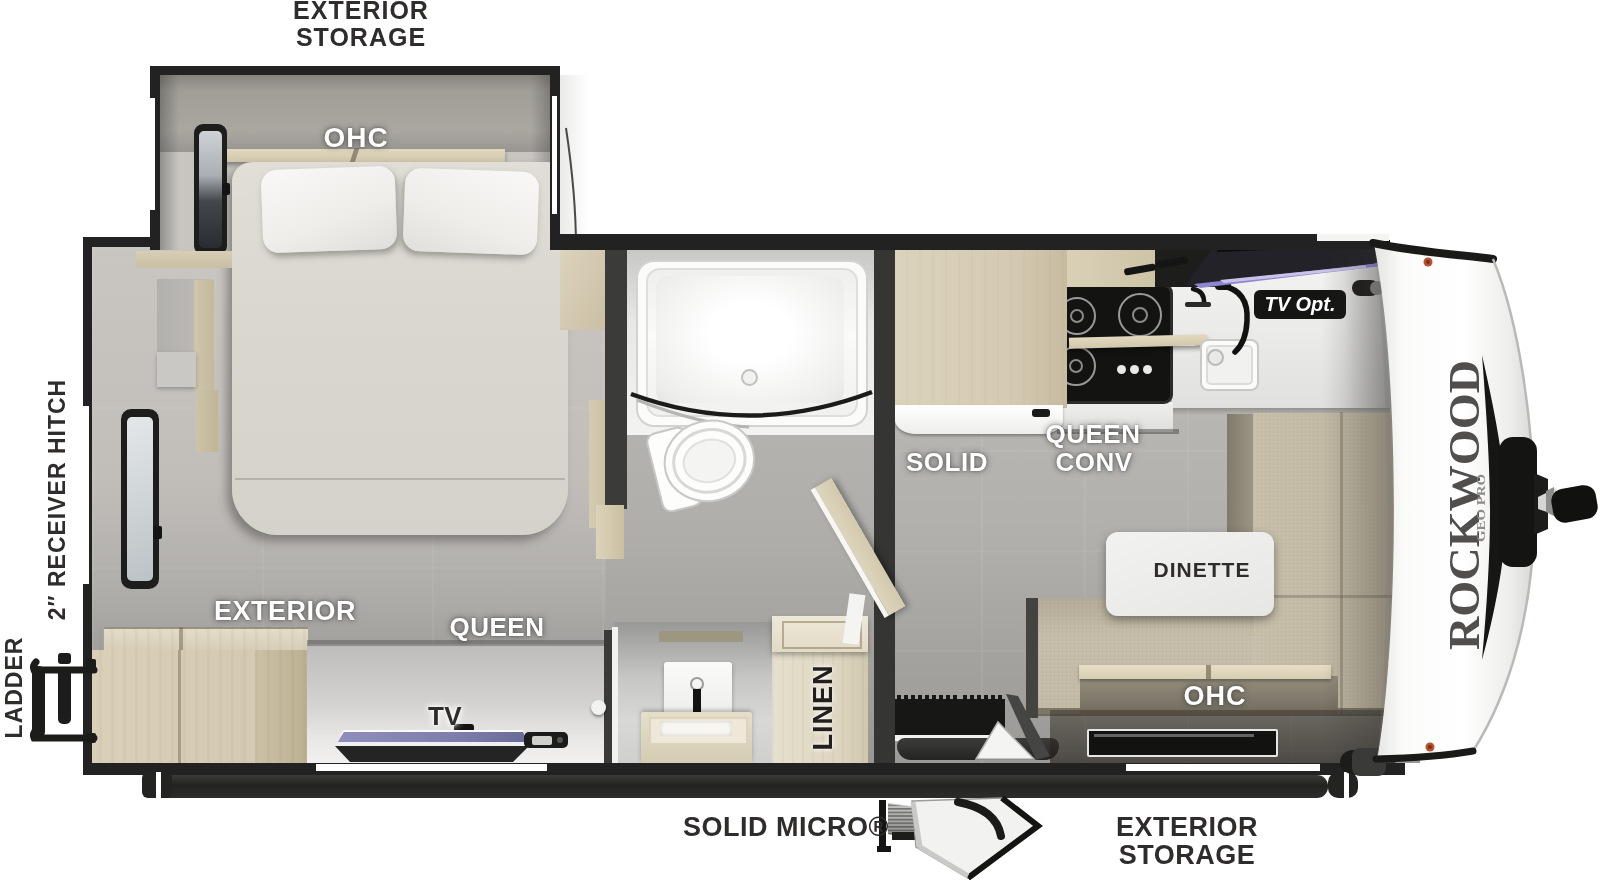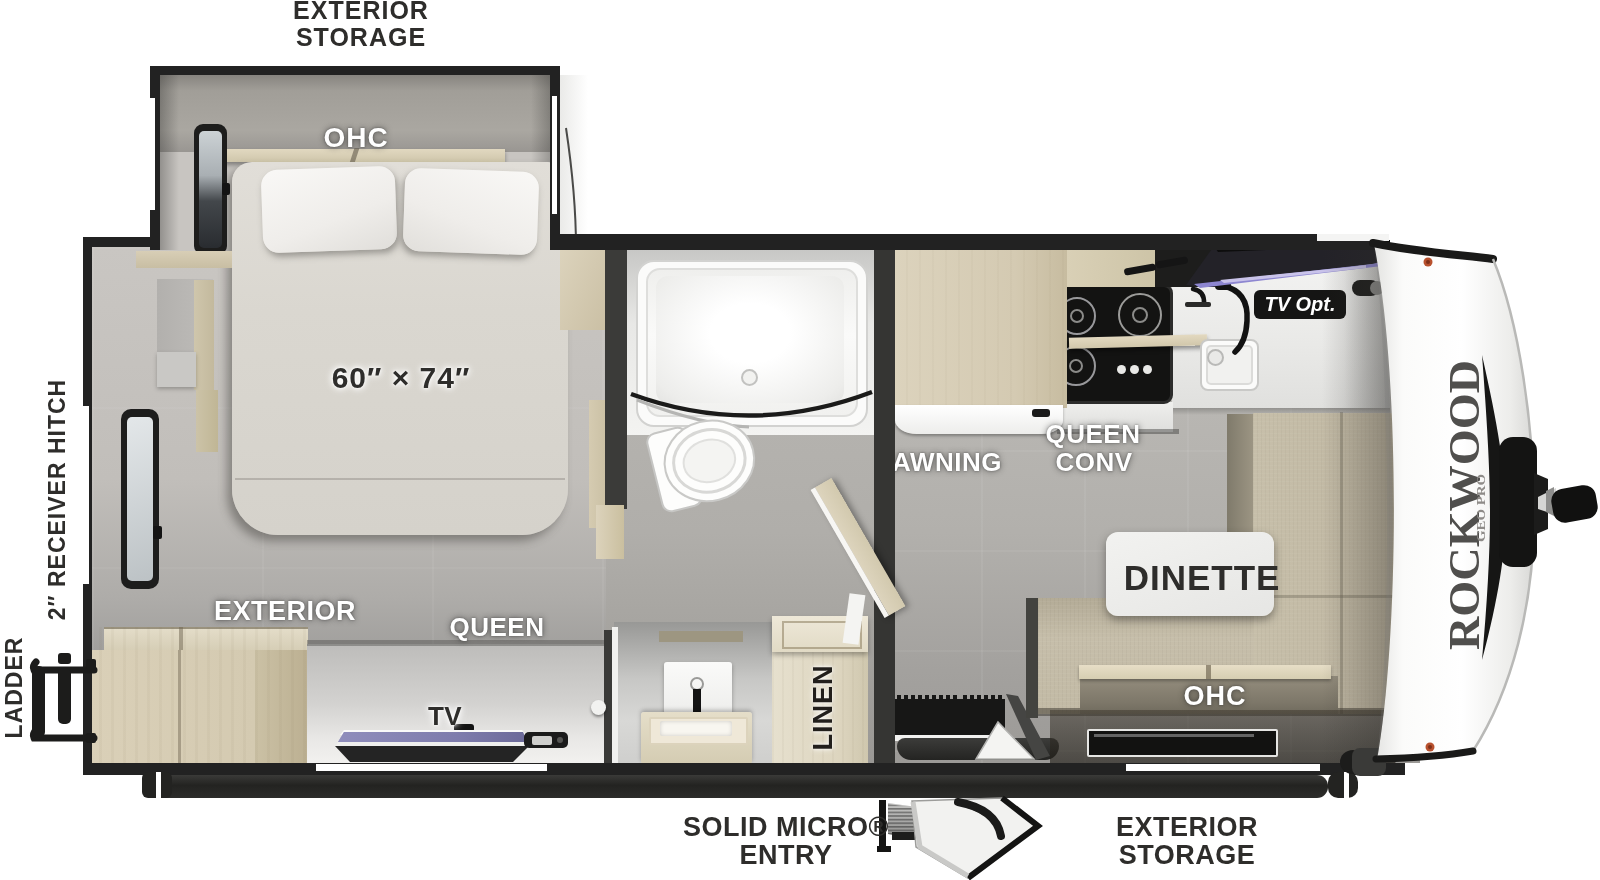--- a/index.html
+++ b/index.html
@@ -102,21 +102,20 @@
     <polygon points="15,24 209,24 193,40 30,40" fill="#242424"></polygon>
     <rect x="204" y="10" width="44" height="16" rx="5" fill="#1b1b1b"></rect>
     <rect x="212" y="14" width="20" height="9" rx="2" fill="#cfcfcd"></rect>
     <circle cx="240" cy="18" r="3" fill="#555553"></circle>
   </svg>
 
   <div class="abs" style="left:604px;top:630px;width:14px;height:133px;background:#3a3a38;"></div>
 
   <div class="abs" style="left:591px;top:700px;width:15px;height:15px;background:#f2f2f0;border-radius:50%;box-shadow:0 2px 3px rgba(0,0,0,.4);"></div>
 
-  <div class="lbl glow" style="left:260px;top:361px;width:282px;font-size:30px;letter-spacing:1px;">60″ × 74″</div>
 
 
   <div class="wlbl" style="left:300px;top:122px;width:112px;font-size:28px;letter-spacing:1px;">OHC</div>
 
   <div class="wlbl" style="left:195px;top:596px;width:180px;font-size:27px;letter-spacing:.5px;">EXTERIOR</div>
 
   <div class="wlbl" style="left:427px;top:612px;width:140px;font-size:26px;letter-spacing:.5px;">QUEEN</div>
 
   <div class="lbl glow" style="left:395px;top:701px;width:100px;font-size:26px;letter-spacing:.5px;">TV</div>
 
@@ -252,21 +251,21 @@
 
   <div class="abs" style="left:1124px;top:266px;width:32px;height:7px;background:#151515;border-radius:3px;transform:rotate(-10deg);"></div>
   <div class="abs" style="left:1156px;top:259px;width:32px;height:7px;background:#151515;border-radius:3px;transform:rotate(-10deg);"></div>
 
   <div class="abs" style="left:1352px;top:280px;width:27px;height:16px;background:#1e1e1d;border-radius:8px;"></div>
   <div class="abs" style="left:1370px;top:281px;width:14px;height:14px;background:#8a8a88;border-radius:50%;"></div>
 
   <div class="abs" style="left:1254px;top:290px;width:92px;height:29px;background:#151514;border-radius:6px;"></div>
   <div class="abs lbl" style="left:1254px;top:293px;width:92px;font-size:20px;color:#fff;font-style:italic;">TV Opt.</div>
 
-  <div class="wlbl" style="left:877px;top:447px;width:140px;font-size:26px;letter-spacing:.5px;">AWNING</div>
+  <div class="wlbl" style="left:877px;top:447px;width:140px;font-size:26px;letter-spacing:.5px;">SOLID</div>
 
   <div class="wlbl" style="left:1023px;top:419px;width:140px;font-size:26px;letter-spacing:.5px;">QUEEN</div>
   <div class="wlbl" style="left:1023px;top:447px;width:142px;font-size:26px;letter-spacing:.5px;">CONV</div>
 
   <div class="abs" style="left:1253px;top:413px;width:150px;height:301px;background:linear-gradient(90deg,#c7bfaa,#beb5a0);"></div>
 
   <div class="abs" style="left:1253px;top:413px;width:150px;height:301px;background:repeating-linear-gradient(0deg,rgba(255,255,255,.04) 0 1px,transparent 1px 4px),repeating-linear-gradient(90deg,rgba(90,85,70,.05) 0 1px,transparent 1px 4px);"></div>
 
   <div class="abs" style="left:1340px;top:412px;width:3px;height:302px;background:rgba(100,95,80,.35);"></div>
   <div class="abs" style="left:1254px;top:595px;width:140px;height:3px;background:rgba(100,95,80,.35);"></div>
@@ -282,21 +281,21 @@
   <div class="abs" style="left:1038px;top:708px;width:356px;height:8px;background:rgba(55,51,44,.5);"></div>
 
   <div class="abs" style="left:1080px;top:676px;width:258px;height:38px;background:linear-gradient(180deg,#958e7e,#7d7769 70%,#6f6a5d);"></div>
 
   <div class="abs" style="left:1079px;top:665px;width:252px;height:14px;background:linear-gradient(180deg,#e7dec7,#d6ceb2);box-shadow:0 2px 3px rgba(0,0,0,.3);"></div>
 
   <div class="abs" style="left:1206px;top:665px;width:5px;height:14px;background:rgba(100,90,70,.6);"></div>
 
   <div class="abs" style="left:1106px;top:532px;width:168px;height:84px;background:linear-gradient(160deg,#f2f2f0,#e6e6e4);border-radius:12px;box-shadow:0 4px 8px rgba(50,48,44,.5);"></div>
 
-  <div class="lbl" style="left:1106px;top:558px;width:192px;font-size:35px;letter-spacing:1px;">DINETTE</div>
+  <div class="lbl" style="left:1106px;top:558px;width:192px;font-size:21px;letter-spacing:1px;">DINETTE</div>
 
   <div class="wlbl" style="left:1155px;top:681px;width:120px;font-size:27px;letter-spacing:1px;">OHC</div>
 
   <div class="abs" style="left:1050px;top:710px;width:345px;height:54px;background:linear-gradient(180deg,rgba(58,52,42,.5),rgba(35,32,26,.66));"></div>
 
   <div class="abs" style="left:1087px;top:729px;width:191px;height:28px;background:#121211;border:2px solid #e6e6e4;box-sizing:border-box;border-radius:2px;"></div>
   <div class="abs" style="left:1094px;top:734px;width:160px;height:3px;background:rgba(255,255,255,.35);"></div>
 
   <div class="abs" style="left:605px;top:249px;width:22px;height:260px;background:#3b3b39;"></div>
 
@@ -426,17 +425,16 @@
 
   <div class="lbl" style="left:236px;top:-4px;width:250px;font-size:25px;letter-spacing:1px;">EXTERIOR</div>
   <div class="lbl" style="left:236px;top:23px;width:250px;font-size:25px;letter-spacing:1px;">STORAGE</div>
 
   <div class="lbl" style="left:-78px;top:486px;width:270px;font-size:23px;letter-spacing:1px;transform:rotate(-90deg);">2″ RECEIVER HITCH</div>
 
   <div class="lbl" style="left:-46px;top:674px;width:120px;font-size:23px;letter-spacing:1px;transform:rotate(-90deg);">LADDER</div>
 
 
   <div class="lbl" style="left:661px;top:812px;width:250px;font-size:27px;letter-spacing:.5px;">SOLID MICRO®</div>
-  <div class="lbl" style="left:661px;top:840px;width:250px;font-size:27px;letter-spacing:.5px;">ENTRY</div>
 
   <div class="lbl" style="left:1062px;top:812px;width:250px;font-size:27px;letter-spacing:.5px;">EXTERIOR</div>
   <div class="lbl" style="left:1062px;top:840px;width:250px;font-size:27px;letter-spacing:.5px;">STORAGE</div>
 </div>
 
 </body></html>

